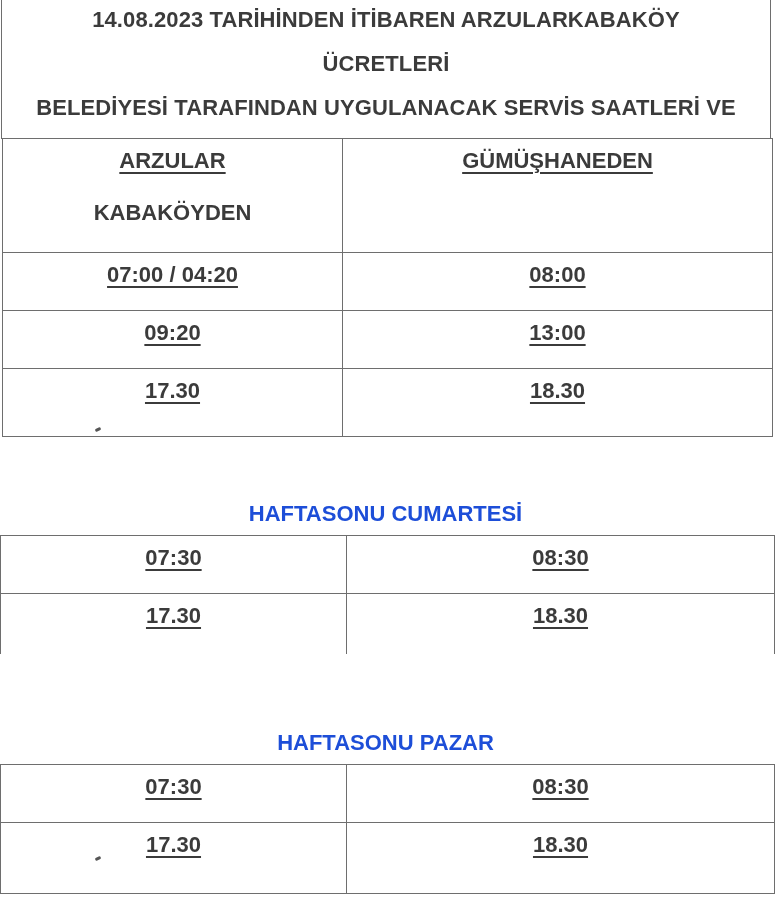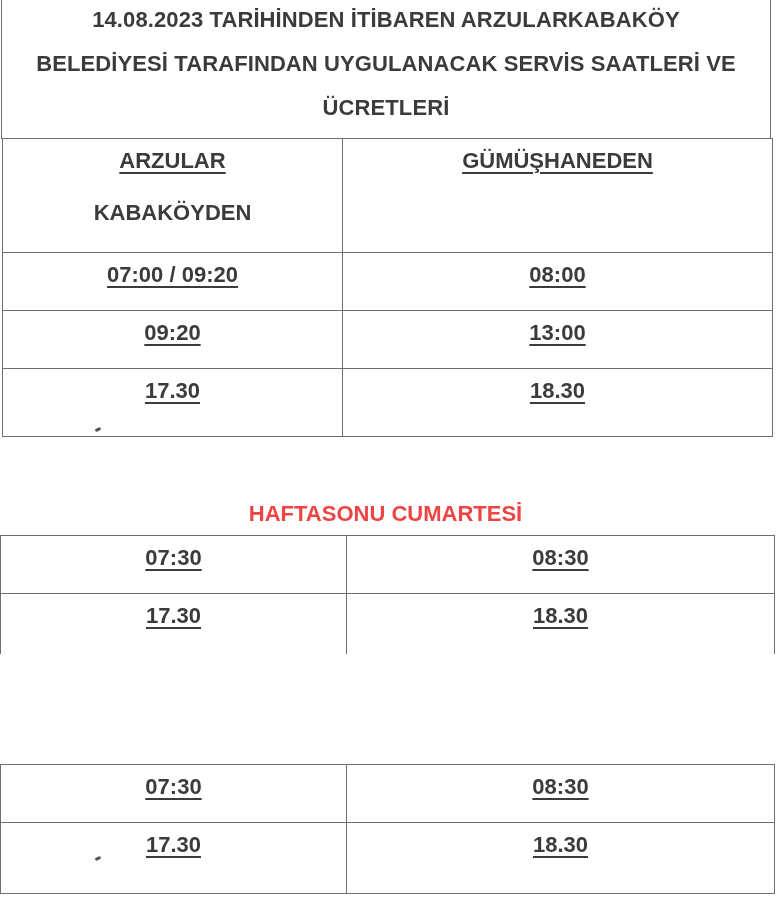--- a/index.html
+++ b/index.html
@@ -74,21 +74,21 @@
     .main-table tr.r td { height: 57px; }
     .main-table tr.r.last td { height: 67px; }
     .hdr-left .cell-text { margin-top: 9px; }
     .hdr-left .line2 { display: inline-block; margin-top: 26px; text-decoration-thickness: 2px; text-underline-offset: 4px; }
     .section-heading {
       position: absolute;
       left: 0; width: 771px;
       text-align: center;
       font-weight: bold;
       font-size: 22px;
-      color: #ef4444;
+      color: #1d4ed8;
     }
     .sat-heading { top: 501px; }
     .sun-heading { top: 730px; }
     .sat-table { left: 0px; top: 535px; width: 773px; }
     .sun-table { left: 0px; top: 764px; width: 775px; }
     .sat-table col.c1, .sun-table col.c1 { width: 346px; }
     .sat-table col.c2, .sun-table col.c2 { width: 428px; }
     .sat-table tr td { height: 57px; }
     .sat-table tr.last td { height: 60px; border-bottom: none; }
     .sun-table tr td { height: 57px; }
@@ -101,41 +101,41 @@
       border-radius: 2px;
     }
   </style>
 </head>
 <body>
 
 <div class="doc">
 
   <div class="bordered title-block">
     <span class="title-line">14.08.2023 TARİHİNDEN İTİBAREN ARZULARKABAKÖY</span>
+    <span class="title-line">ÜCRETLERİ</span>
     <span class="title-line">BELEDİYESİ TARAFINDAN UYGULANACAK SERVİS SAATLERİ VE</span>
-    <span class="title-line">ÜCRETLERİ</span>
   </div>
 
   <table class="sched main-table">
     <colgroup>
         <col class="c1">
         <col class="c2">
       </colgroup>
     <tbody>
         <tr class="hdr">
       <td class="hdr-left">
         <span class="cell-text">ARZULAR</span><br>
         <span class="line2">KABAKÖYDEN</span>
       </td>
       <td>
         <span class="cell-text">GÜMÜŞHANEDEN</span>
       </td>
     </tr>
     <tr class="r">
-      <td><span class="cell-text">07:00 / 09:20</span></td>
+      <td><span class="cell-text">07:00 / 04:20</span></td>
       <td><span class="cell-text">08:00</span></td>
     </tr>
     <tr class="r">
       <td><span class="cell-text">09:20</span></td>
       <td><span class="cell-text">13:00</span></td>
     </tr>
     <tr class="r last">
       <td><span class="cell-text">17.30</span></td>
       <td><span class="cell-text">18.30</span></td>
     </tr>
@@ -153,20 +153,21 @@
       <td><span class="cell-text">07:30</span></td>
       <td><span class="cell-text">08:30</span></td>
     </tr>
     <tr class="last">
       <td><span class="cell-text">17.30</span></td>
       <td><span class="cell-text">18.30</span></td>
     </tr>
   </tbody>
     </table>
 
+  <div class="section-heading sun-heading">HAFTASONU PAZAR</div>
   <table class="sched sun-table">
     <colgroup>
         <col class="c1">
         <col class="c2">
       </colgroup>
     <tbody>
         <tr>
       <td><span class="cell-text">07:30</span></td>
       <td><span class="cell-text">08:30</span></td>
     </tr>

